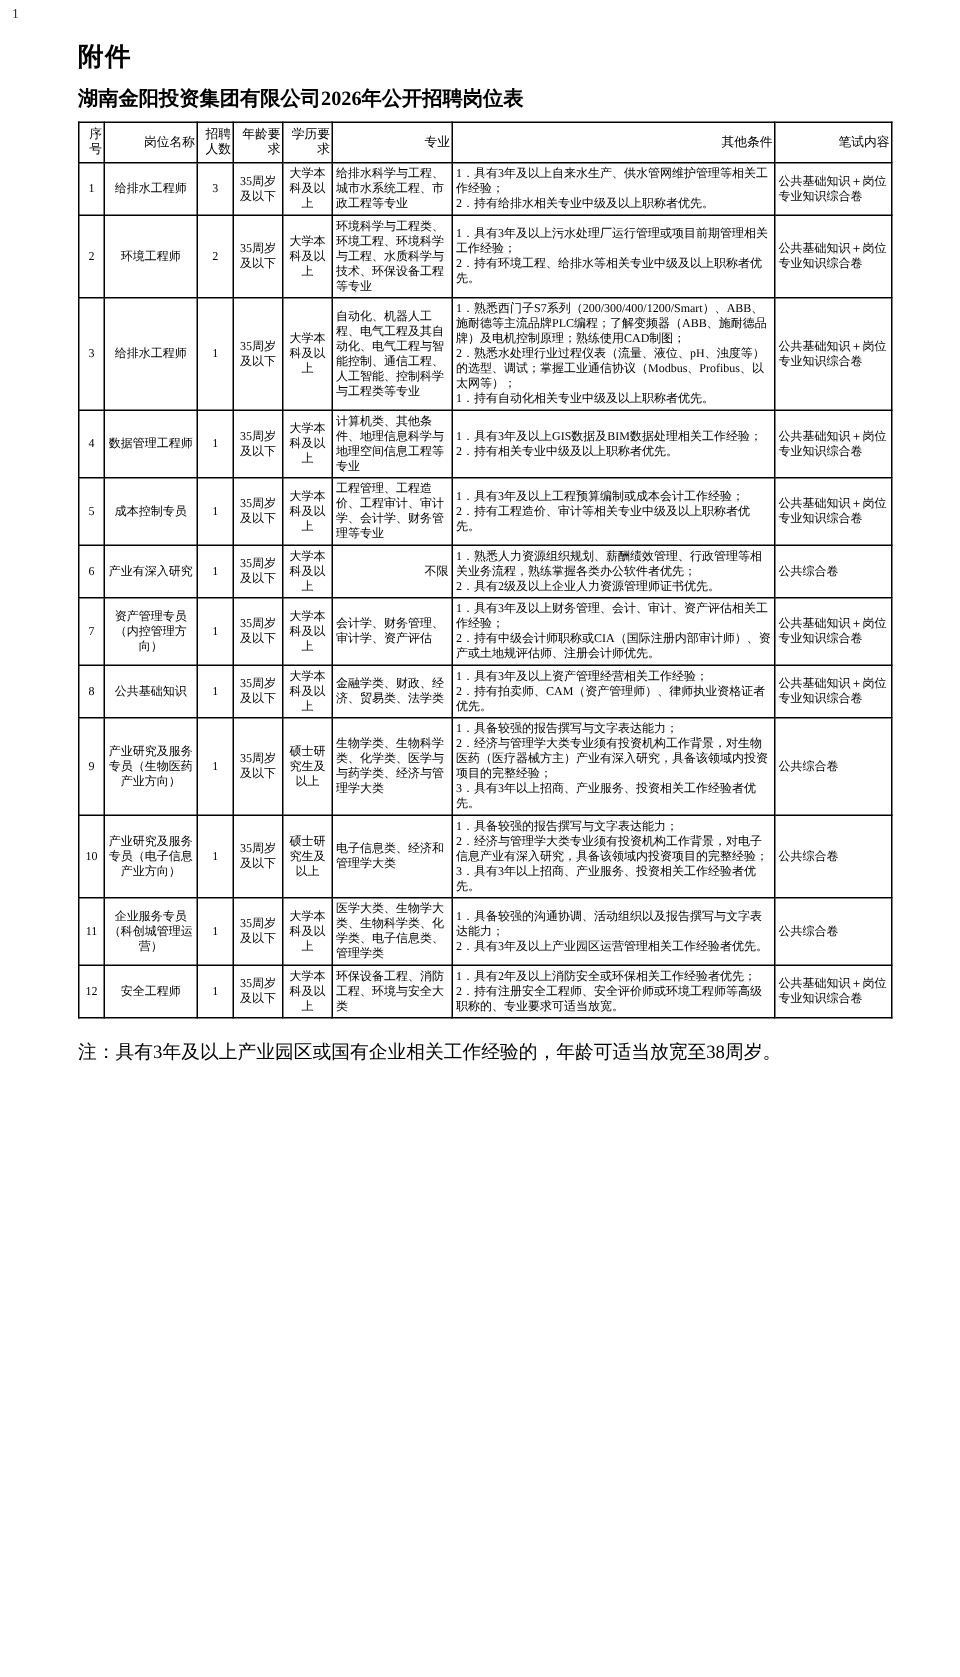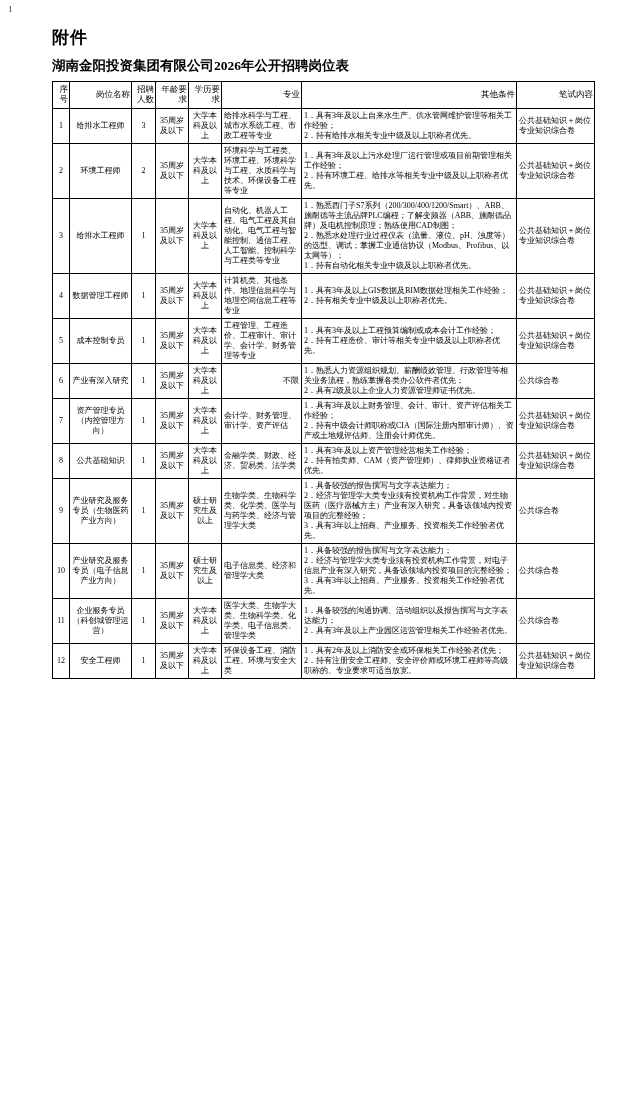--- a/index.html
+++ b/index.html
@@ -279,13 +279,14 @@
           <td class="major">环保设备工程、消防工程、环境与安全大类</td>
           <td class="other">
             <span class="other-line">1．具有2年及以上消防安全或环保相关工作经验者优先；</span>
             <span class="other-line">2．持有注册安全工程师、安全评价师或环境工程师等高级职称的、专业要求可适当放宽。</span>
           </td>
           <td class="exam">公共基础知识＋岗位专业知识综合卷</td>
         </tr>
       </tbody>
   </table>
 
+  <div class="note">注：具有3年及以上产业园区或国有企业相关工作经验的，年龄可适当放宽至38周岁。</div>
 </div>
 
 </body></html>

